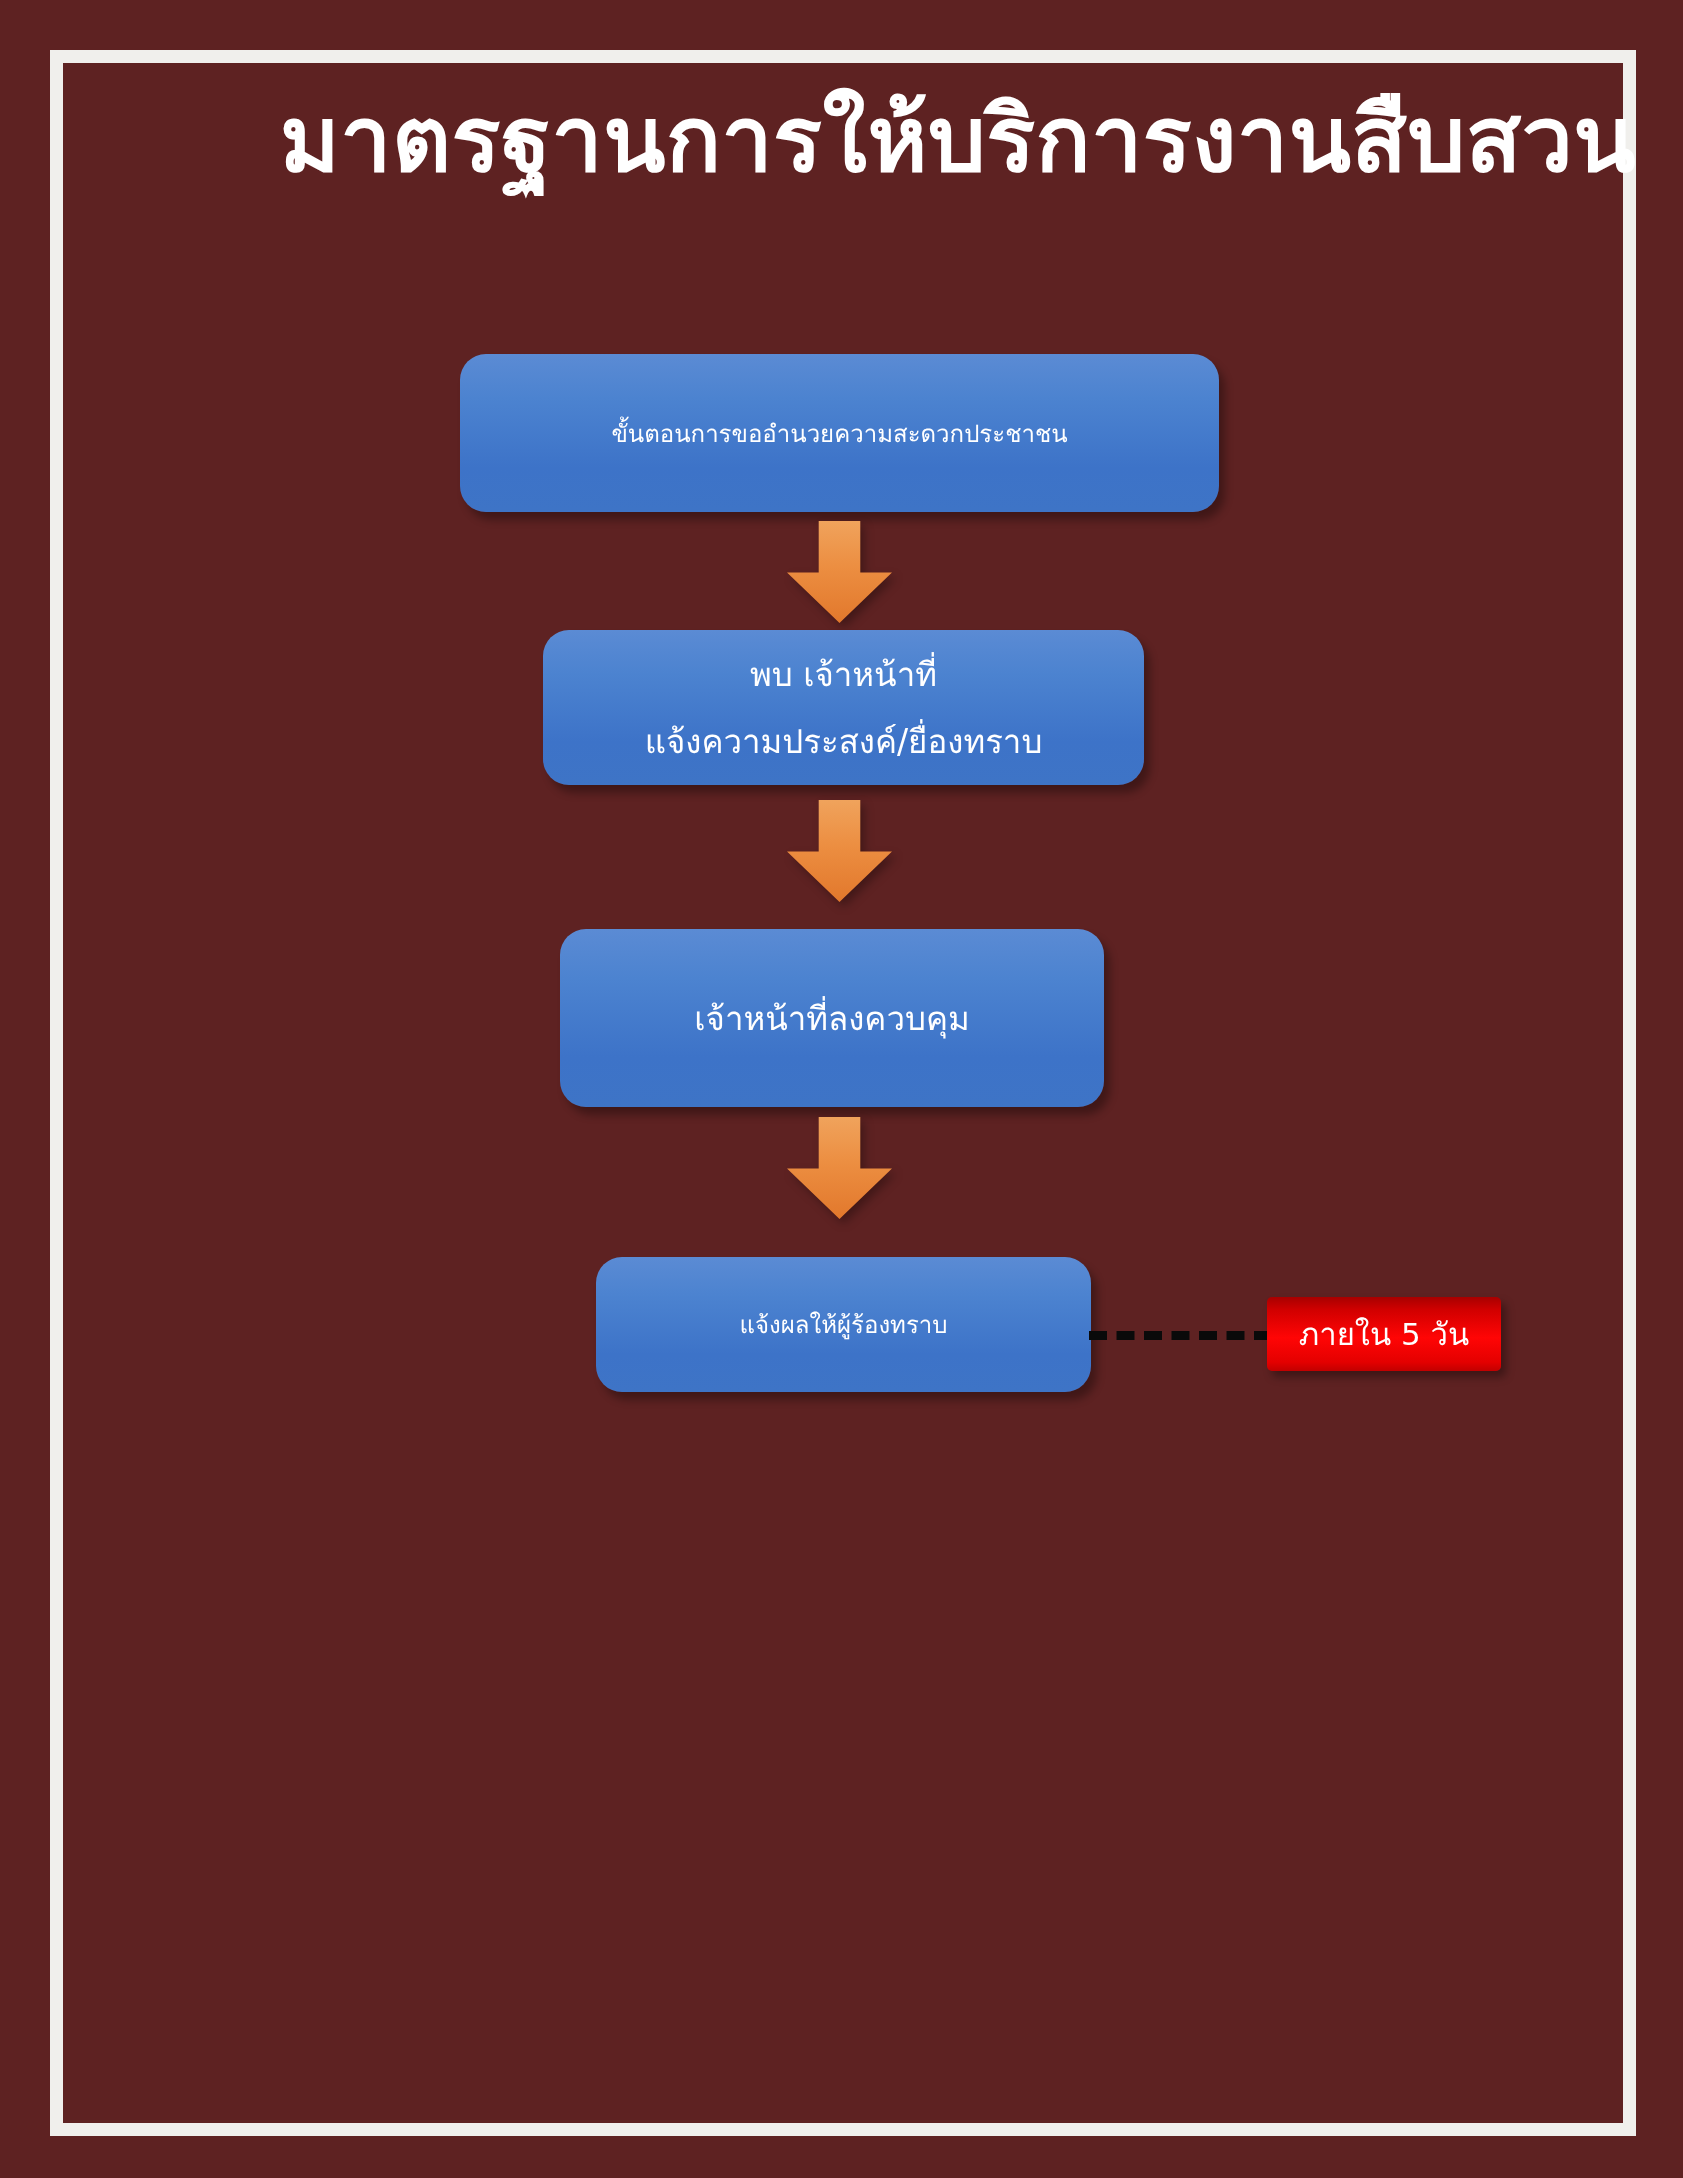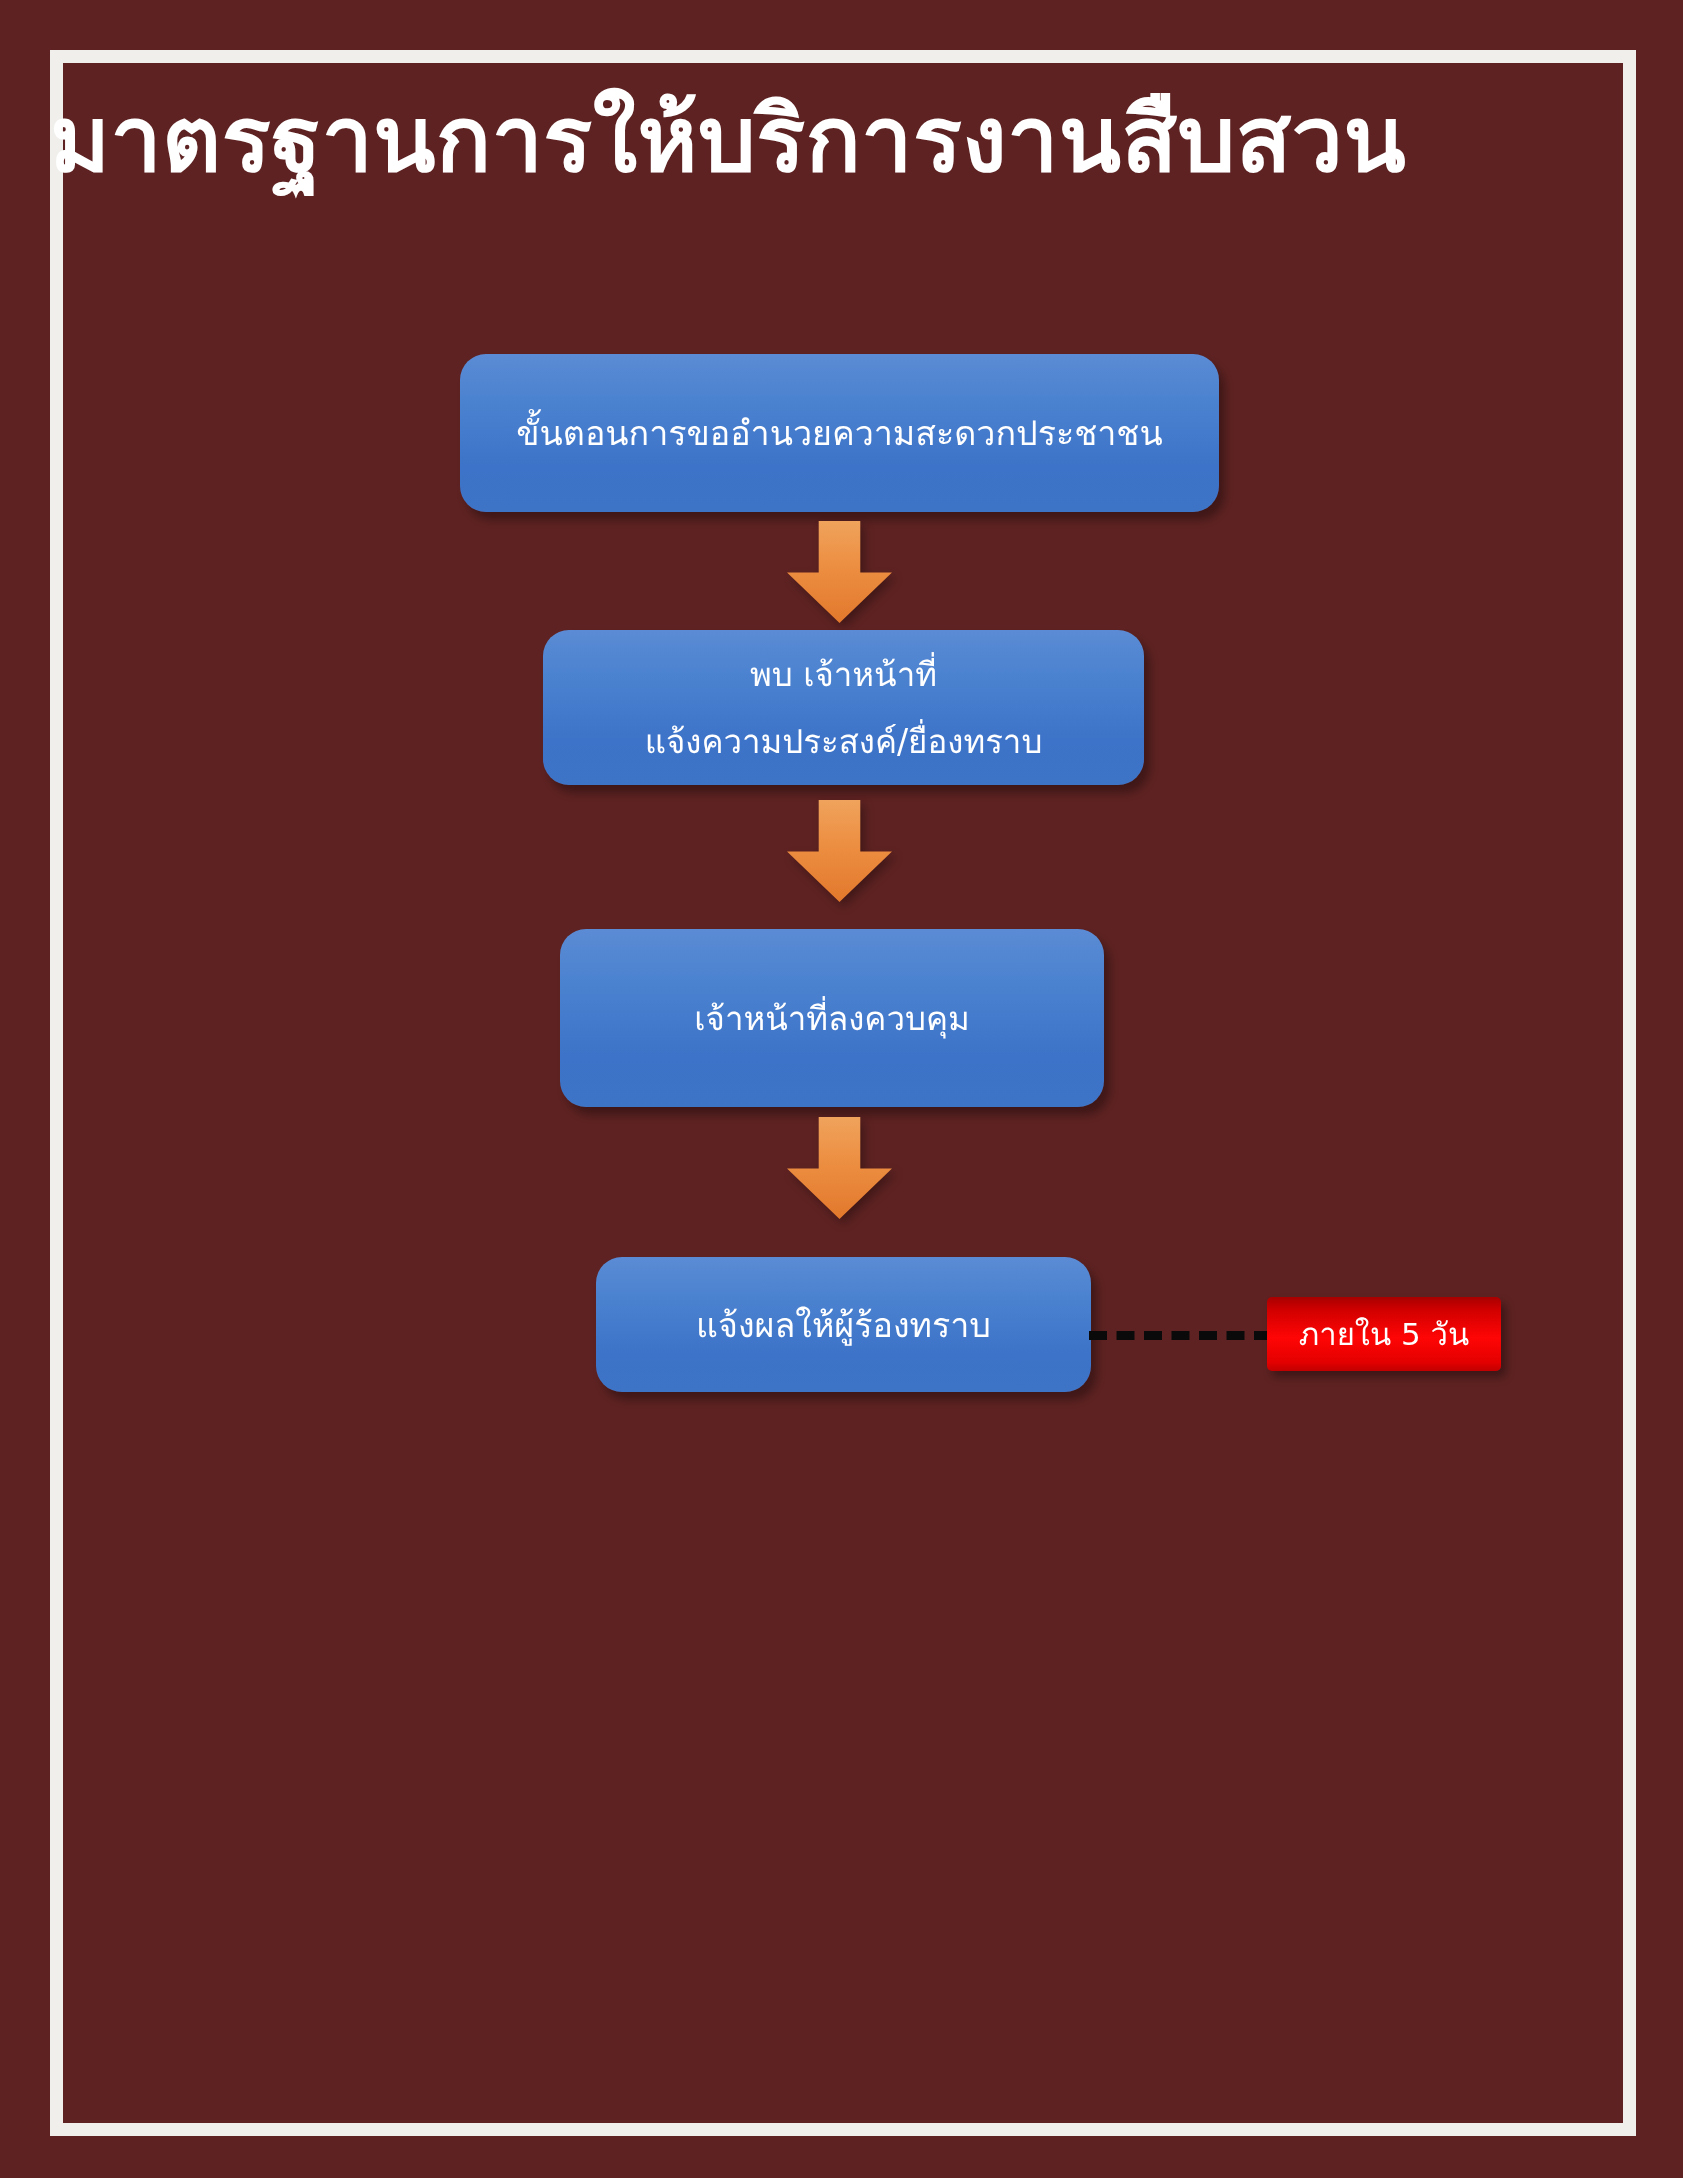--- a/index.html
+++ b/index.html
@@ -33,21 +33,21 @@
     box-sizing: border-box;
     pointer-events: none;
   }
 
   
   #title {
     position: absolute;
     left: 50px;
     top: 89px;
     width: 1586px;
-    text-align: left;
+    text-align: right;
     color: #FFFFFF;
     font-size: 91px;
     line-height: 1.12;
     font-weight: 700;
     letter-spacing: 0.5px;
     white-space: nowrap;
   }
 
   
   .node {
@@ -61,21 +61,21 @@
     align-items: center;
     justify-content: center;
     color: #FFFFFF;
     text-align: center;
     padding: 6px 18px;
   }
   .node .line {
     display: block;
     white-space: nowrap;
   }
-  .node.one-line { font-size: 34px; }
+  .node.one-line { font-size: 24px; }
   .node.two-line { font-size: 33px; }
   .node.two-line .line { margin: 7px 0; }
 
   #node1 { left: 460px;  top: 354px;  width: 759px; height: 158px; }
   #node2 { left: 543px;  top: 630px;  width: 601px; height: 155px; }
   #node3 { left: 560px;  top: 929px;  width: 544px; height: 178px; }
   #node4 { left: 596px;  top: 1257px; width: 495px; height: 135px; }
 
   
   .arrow {

